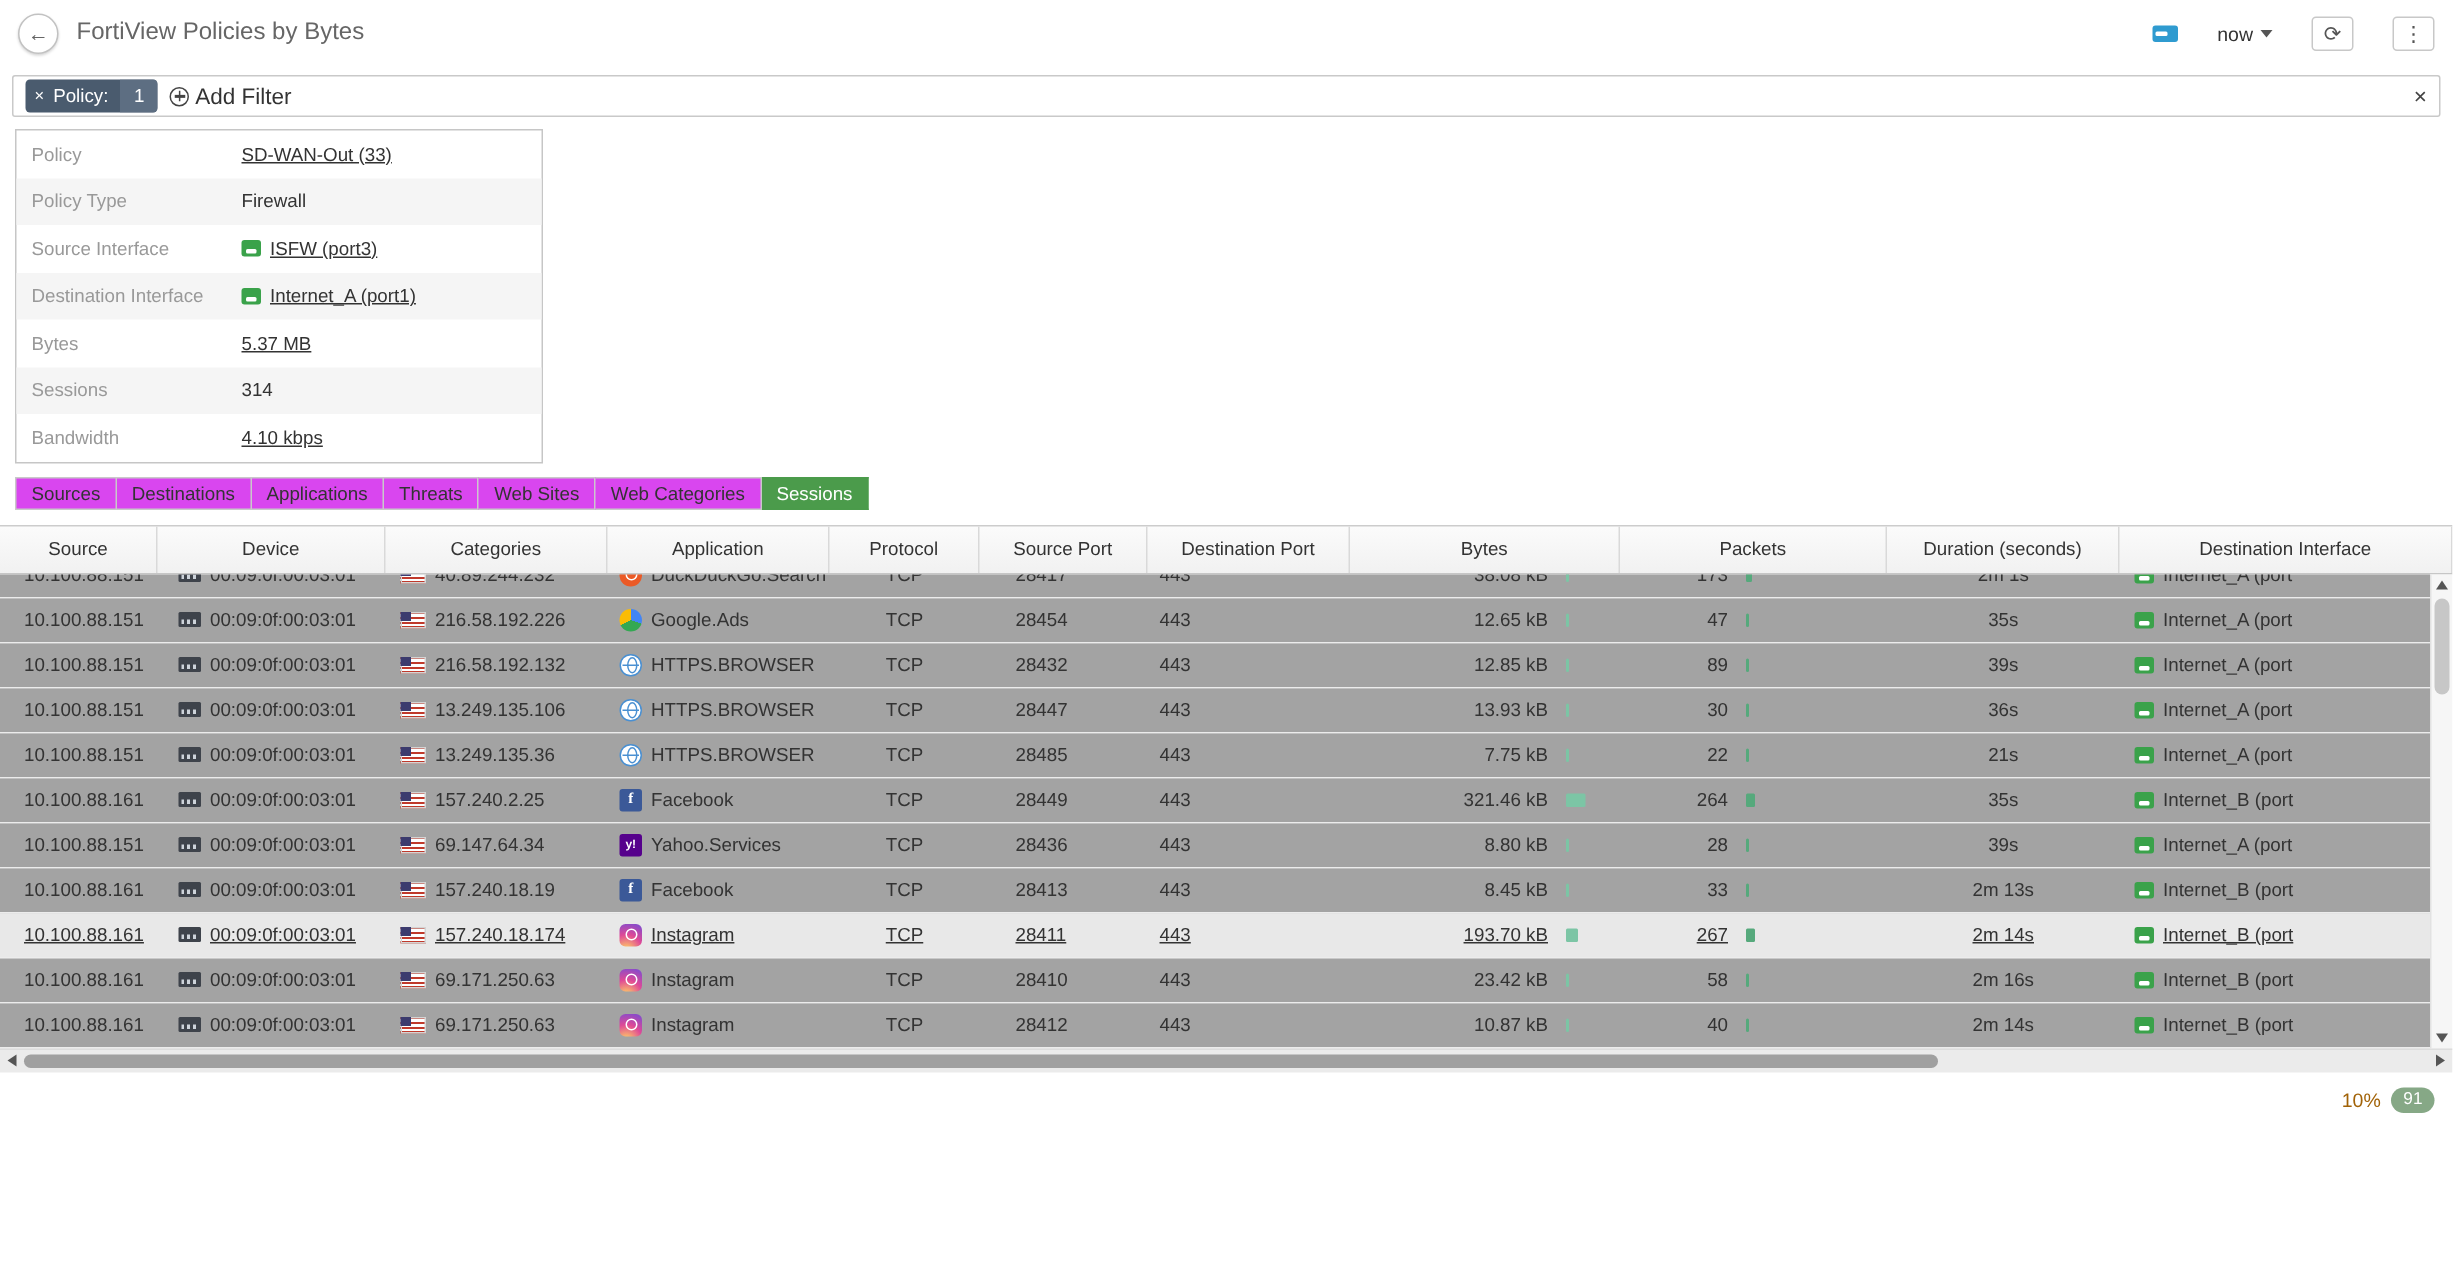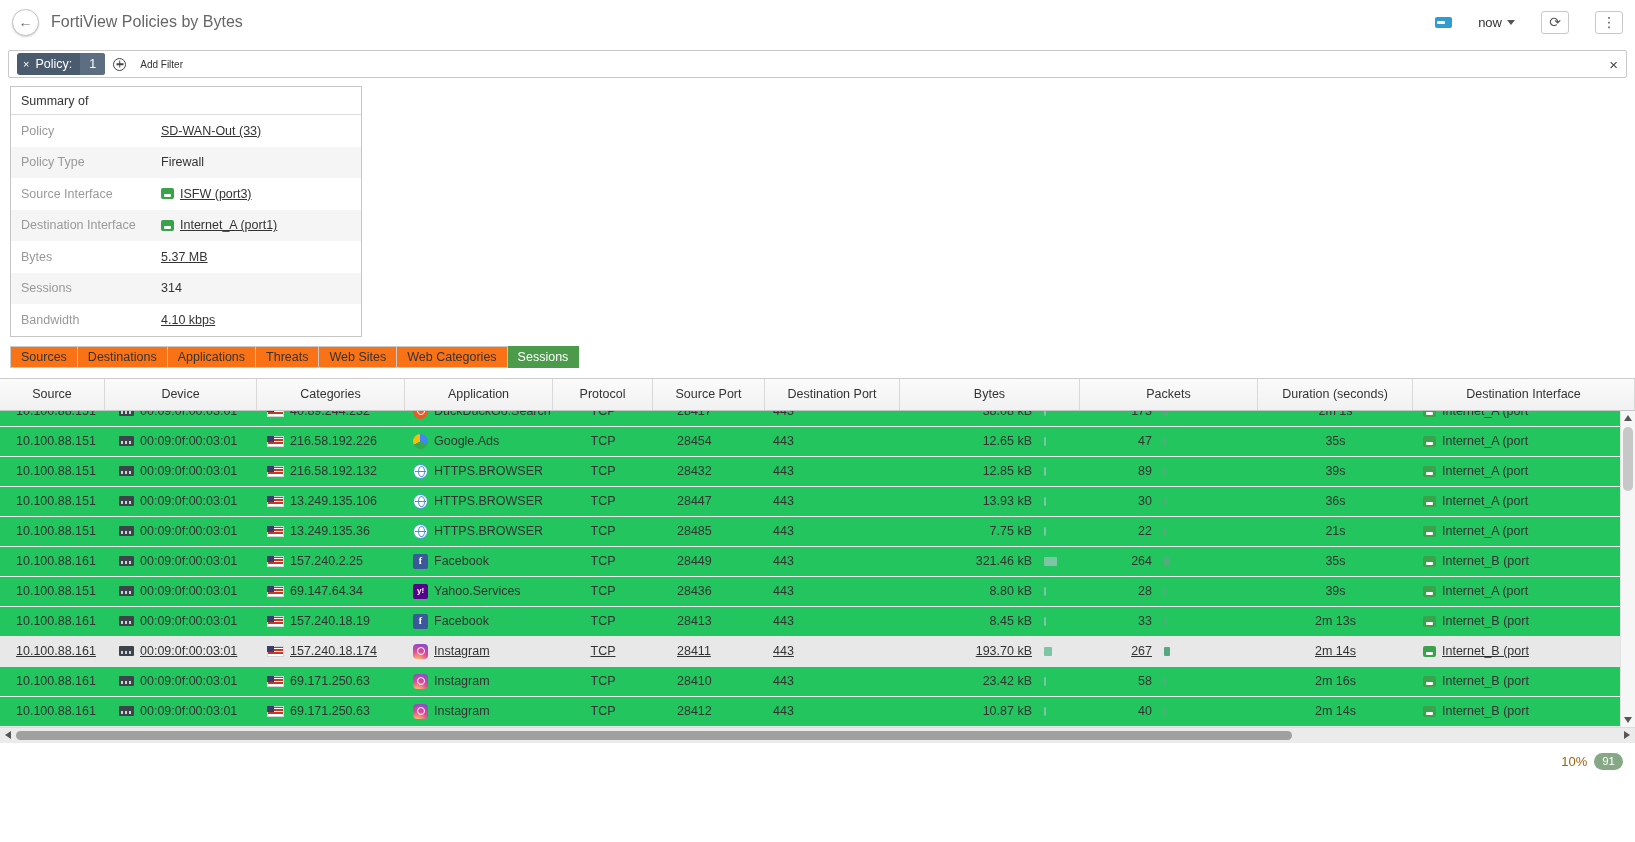--- a/index.html
+++ b/index.html
@@ -20,51 +20,51 @@
   .iconbtn{width:28px;height:23px;border:1px solid #c8c8c8;border-radius:3px;background:#fff;color:#555;
     font-size:14px;line-height:1;display:flex;align-items:center;justify-content:center;cursor:pointer}
   
   .filterbar{margin:6px 8px 0 8px;height:28px;border:1px solid #c9c9c9;border-radius:2px;
     display:flex;align-items:center;padding:0 8px;gap:8px;background:#fff}
   .chip{display:flex;align-items:stretch;height:22px;border-radius:3px;overflow:hidden;
     background:var(--filter-chip-bg);color:#fff;font-size:12.5px;cursor:pointer}
   .chip .x{display:flex;align-items:center;padding:0 6px;font-size:11px}
   .chip .lab{display:flex;align-items:center;padding-right:8px}
   .chip .val{display:flex;align-items:center;padding:0 9px;background:var(--filter-chip-val)}
-  .add-filter{display:flex;align-items:center;gap:14px;border:none;background:none;font-size:10px;color:#333;cursor:pointer;
+  .add-filter{display:flex;align-items:center;gap:4px;border:none;background:none;font-size:15px;color:#333;cursor:pointer;
     font-family:inherit}
   .plus-circle{width:13px;height:13px;border:1px solid #444;border-radius:50%;position:relative;display:inline-block}
   .plus-circle::before,.plus-circle::after{content:"";position:absolute;background:#444;left:50%;top:50%}
   .plus-circle::before{width:7px;height:1.5px;transform:translate(-50%,-50%)}
   .plus-circle::after{width:1.5px;height:7px;transform:translate(-50%,-50%)}
   .filter-close{margin-left:auto;font-size:15px;color:#444;cursor:pointer;line-height:1}
   
   .summary{margin:8px 0 0 10px;width:352px;border:1px solid #c6c6c6;background:#fff;font-size:12.5px}
   .summary-title{padding:7px 10px 6px;border-bottom:1px solid #ddd;color:#333}
   .srow{display:flex;align-items:center;height:31.5px}
   .srow.alt{background:#f5f5f5}
   .slabel{width:150px;padding-left:10px;color:#999;flex:none}
   .svalue{display:flex;align-items:center;gap:6px;color:#333;white-space:nowrap}
   .svalue .link{text-decoration:underline;cursor:pointer}
   .redacted{display:inline-block;width:54px;height:12px;background:#bdbdbd;border-radius:2px;filter:blur(2px);margin-right:1px}
   
   .tabs{display:flex;margin:9px 0 0 10px;height:22px}
-  .tab{border:1px solid #c9c9c9;border-left:none;background:#f97316;color:#333;font-size:12.5px;
+  .tab{border:1px solid #c9c9c9;border-left:none;background:#d946ef;color:#333;font-size:12.5px;
     padding:0 10px;cursor:pointer;font-family:inherit;line-height:20px}
   .tab:first-child{border-left:1px solid #c9c9c9}
   .tab.active{background:var(--accent-green);border-color:var(--accent-green);color:#fff}
   
   .table{margin-top:10px}
   .grid{display:grid;grid-template-columns:105px 152px 148px 148px 100px 112px 135px 180px 178px 155px minmax(0,1fr)}
   .thead{height:33px;border-top:1px solid #ccc;border-bottom:1px solid #c6c6c6;background:linear-gradient(#fbfbfb,#f1f1f1)}
   .hcell{display:flex;align-items:center;justify-content:center;border-right:1px solid #d9d9d9;
     font-size:12.5px;color:#333;white-space:nowrap;overflow:hidden;cursor:pointer}
   .tbody{position:relative;height:316px}
   .rows{height:100%;overflow:hidden;margin-right:15px}
-  .row{height:30px;border-bottom:1px solid #ececec;background:#22c55e;font-size:12.5px;align-items:center;cursor:pointer}
+  .row{height:30px;border-bottom:1px solid #ececec;background:#a3a3a3;font-size:12.5px;align-items:center;cursor:pointer}
   .row.partial{margin-top:-14px}
   .row.hovered{background:#e8e8e8}
   .row.hovered .t{text-decoration:underline}
   .cell{display:flex;align-items:center;overflow:hidden;white-space:nowrap;gap:6px;height:100%}
   .c-src{padding-left:16px}
   .c-dev{padding-left:14px}
   .c-dst{padding-left:10px}
   .c-app{padding-left:8px}
   .c-proto{justify-content:center}
   .c-sport{padding-left:24px}
@@ -148,21 +148,20 @@
     </div>
     <button class="add-filter">
       <span class="plus-circle"></span>
       <span>Add Filter</span>
     </button>
     <span class="filter-close">×</span>
   </div>
 
   <div class="overview">
     <div class="summary">
-      <div class="summary-title">Summary of</div>
       <div>
           <div class="srow">
             <div class="slabel">Policy</div>
             <div class="svalue">
               <span class="t link">SD-WAN-Out (33)</span>
             </div>
           </div>
           <div class="srow alt">
             <div class="slabel">Policy Type</div>
             <div class="svalue">

